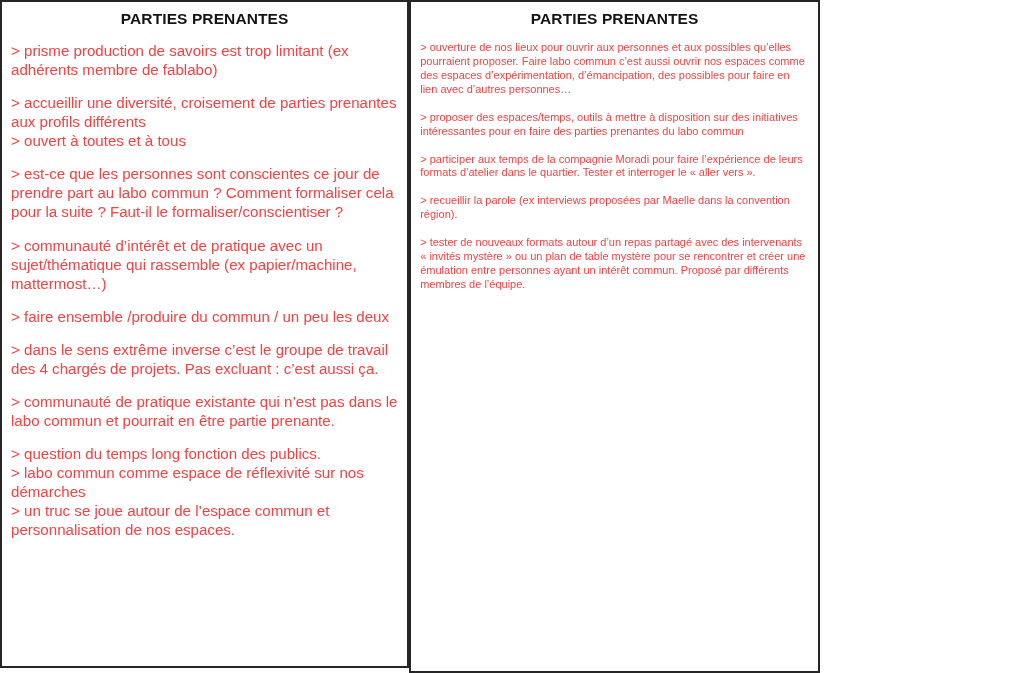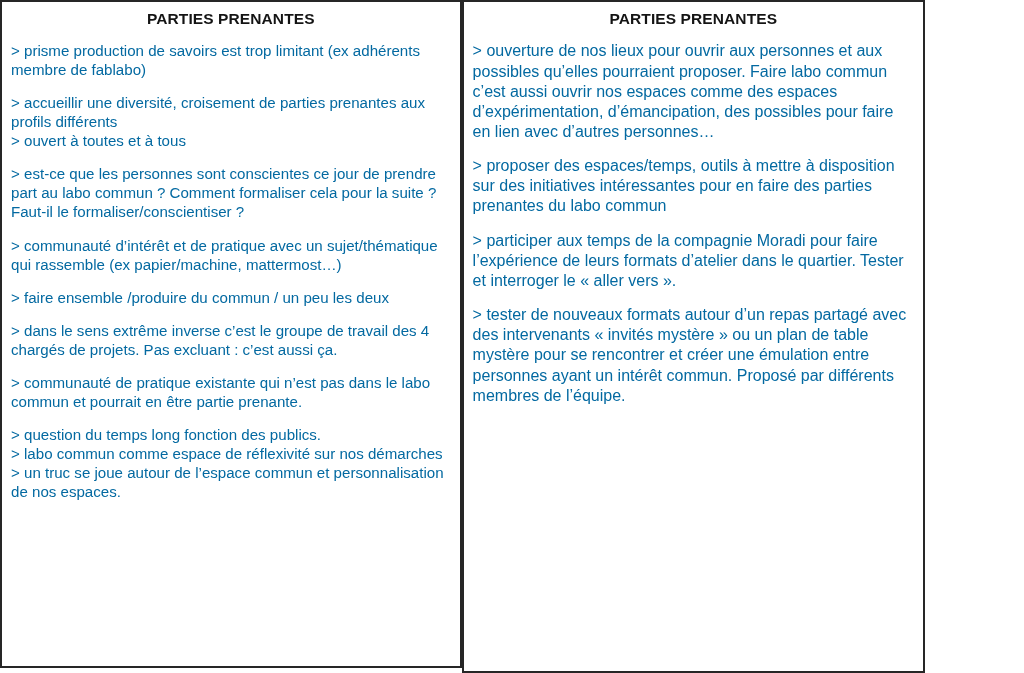--- a/index.html
+++ b/index.html
@@ -10,21 +10,21 @@
   body {
     width: 1024px;
     height: 673px;
     overflow: hidden;
     font-family: "Liberation Sans Narrow", "Liberation Sans", "DejaVu Sans", sans-serif;
     color: #1a1a1a;
     -webkit-font-smoothing: antialiased;
   }
   .page {
     position: relative;
-    width: 925px;
+    width: 820px;
     height: 673px;
     box-sizing: border-box;
     display: flex;
     align-items: flex-start;
     justify-content: flex-start;
   }
 
   
   .col {
     box-sizing: border-box;
@@ -57,30 +57,30 @@
   }
 
   .entries {
     display: block;
   }
 
   .entry {
     font-size: 15px;
     line-height: 1.26;
     margin: 0 0 14px 0;
-    color: #0369a1;
+    color: #ef4444;
     text-align: left;
     white-space: pre-line;
     hyphens: none;
   }
   .entry:last-child {
     margin-bottom: 4px;
   }
   .col-left .entry { font-size: 15.1px; }
-  .col-right .entry { font-size: 16px; }
+  .col-right .entry { font-size: 11px; }
 
   
   .entry.tight {
     margin-bottom: 7px;
   }
 </style>
 </head>
 <body>
 
 <div class="page">
@@ -103,17 +103,18 @@
     </div>
   </div>
 
   <div class="col col-right">
     <div class="col-header">PARTIES PRENANTES</div>
 
     <div class="entries">
       <p class="entry">&gt; ouverture de nos lieux pour ouvrir aux personnes et aux possibles qu’elles pourraient proposer. Faire labo commun c’est aussi ouvrir nos espaces comme des espaces d’expérimentation, d’émancipation, des possibles pour faire en lien avec d’autres personnes…</p>
       <p class="entry">&gt; proposer des espaces/temps, outils à mettre à disposition sur des initiatives intéressantes pour en faire des parties prenantes du labo commun</p>
       <p class="entry">&gt; participer aux temps de la compagnie Moradi pour faire l’expérience de leurs formats d’atelier dans le quartier.  Tester et interroger le « aller vers ».</p>
+      <p class="entry">&gt; recueillir la parole (ex interviews proposées par Maelle dans la convention région).</p>
       <p class="entry">&gt; tester de nouveaux formats autour d’un repas partagé avec des intervenants « invités mystère » ou un plan de table mystère pour se rencontrer et créer une émulation entre personnes ayant un intérêt commun. Proposé par différents membres de l’équipe.</p>
     </div>
   </div>
 
 </div>
 
 </body></html>

